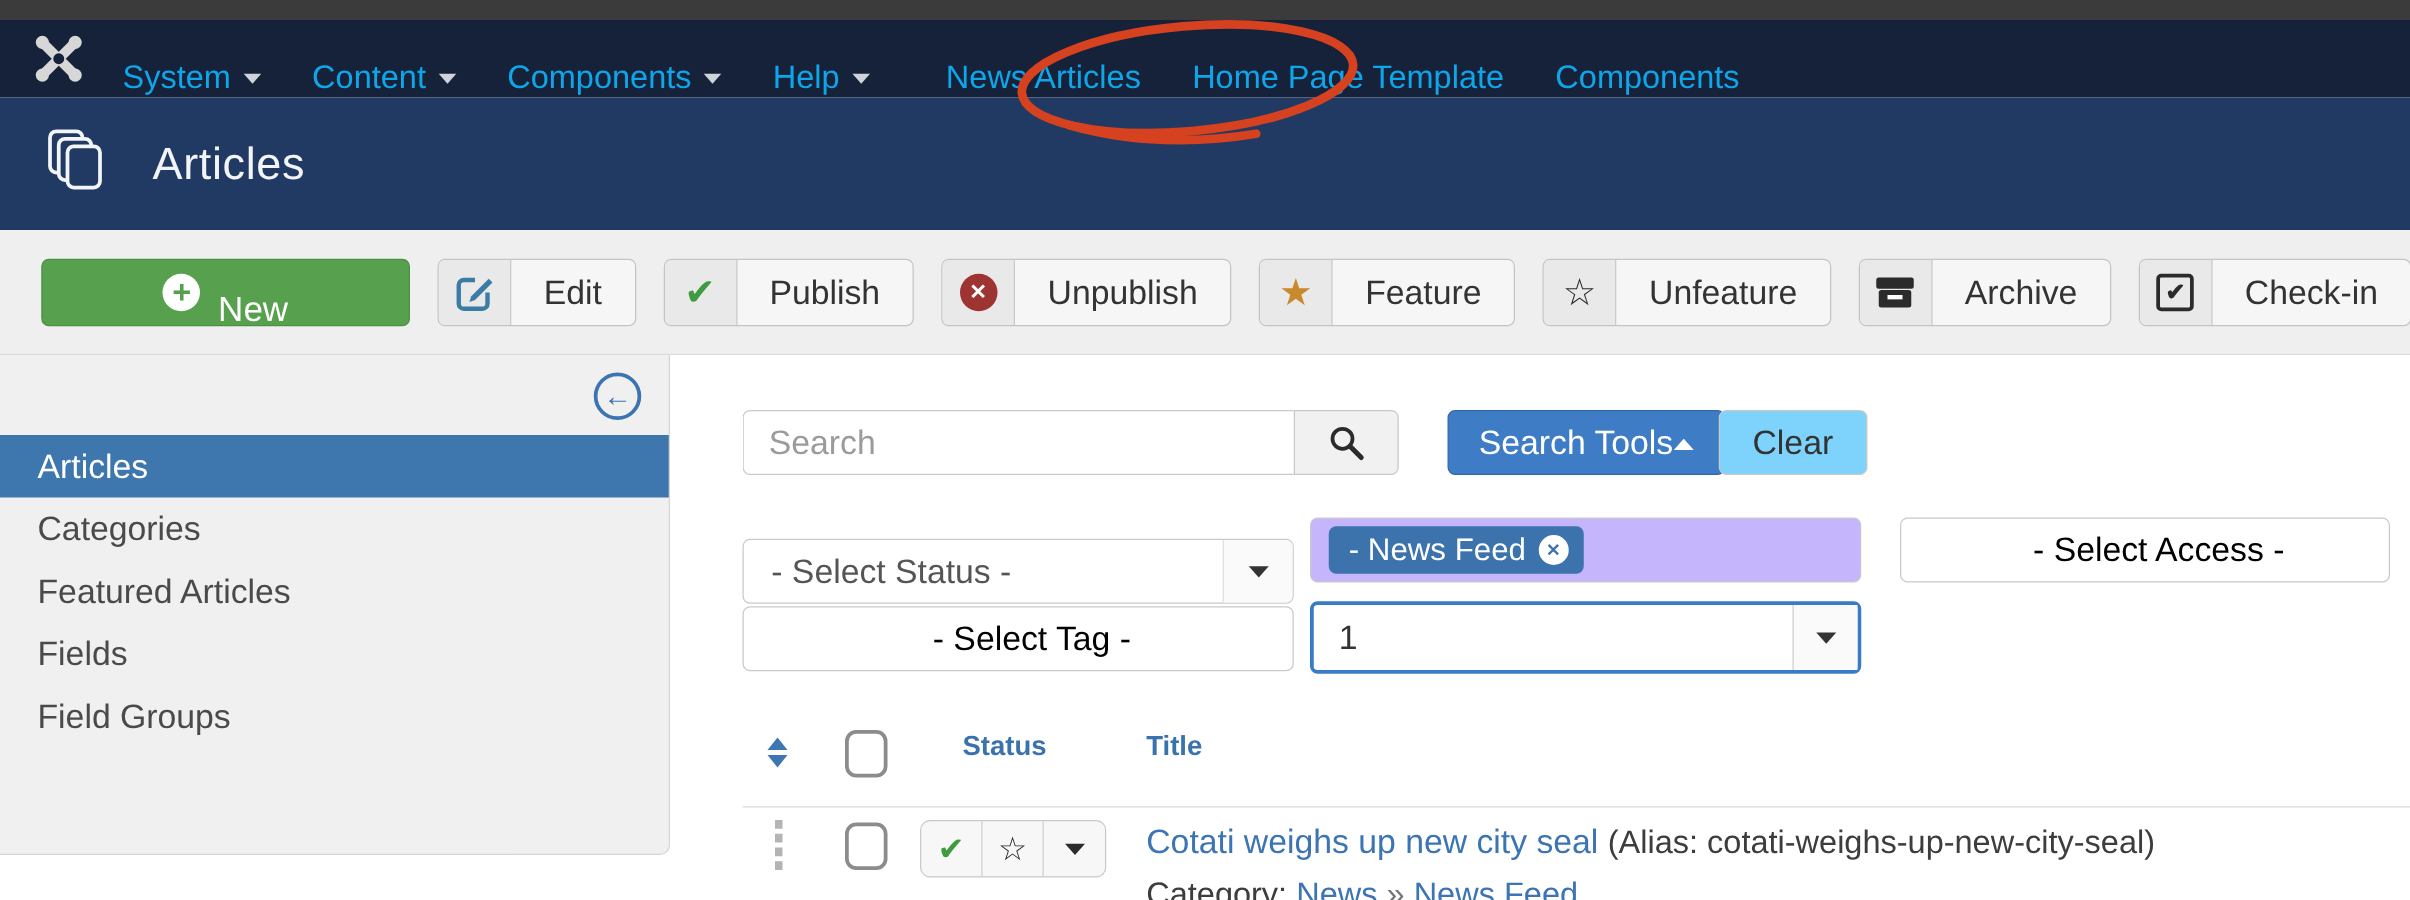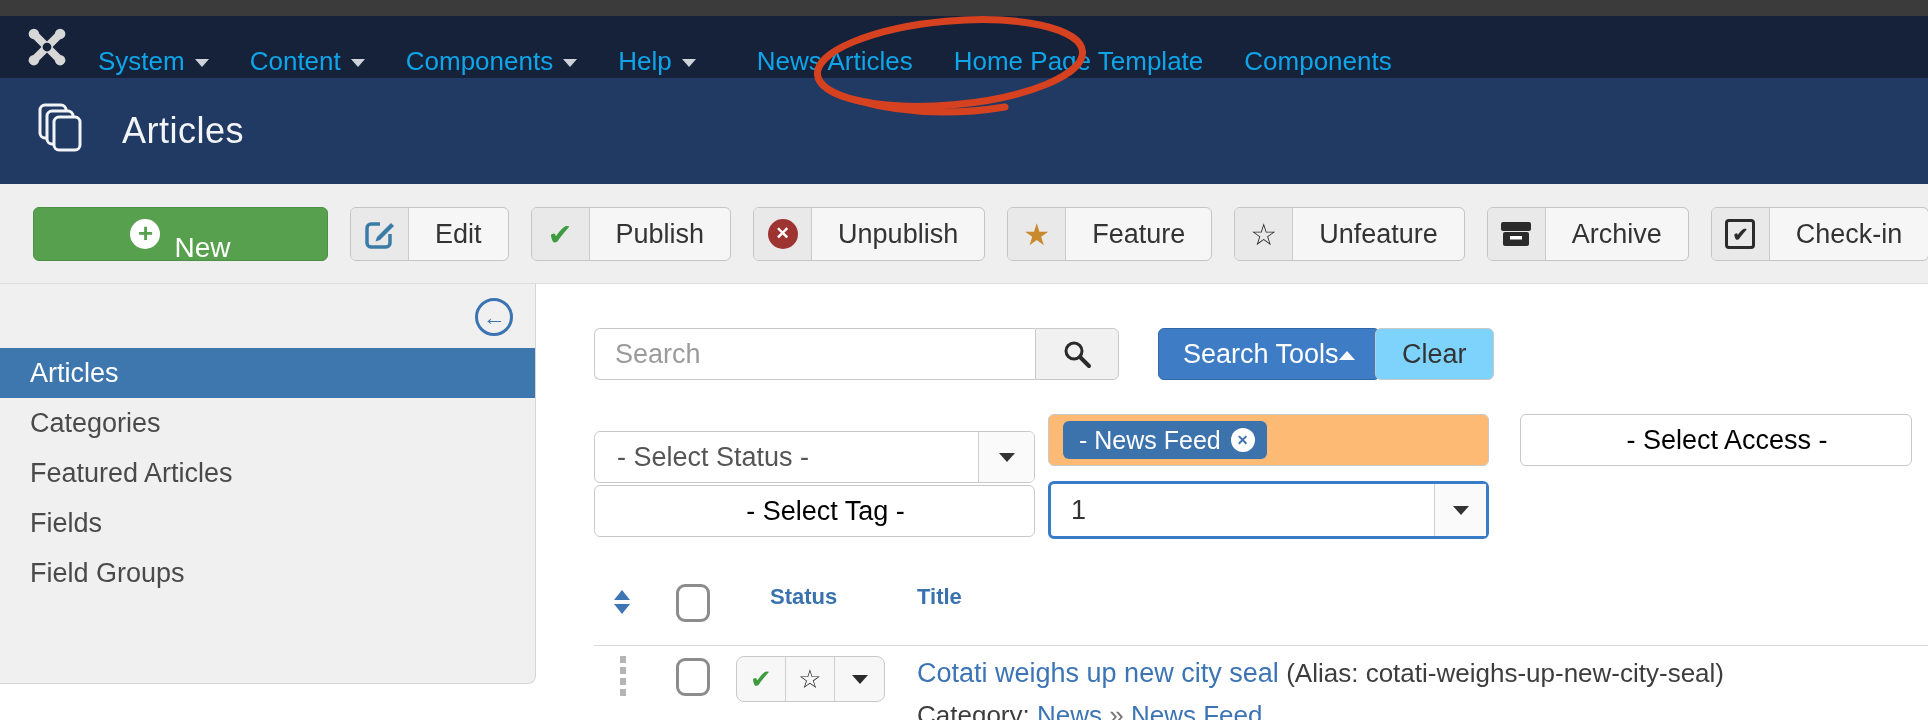--- a/index.html
+++ b/index.html
@@ -82,21 +82,21 @@
   .sel-box { position:absolute; height:52px; background:#fff; border:1px solid #c9c9c9; border-radius:6px;
              display:flex; align-items:center; font-size:27px; cursor:pointer; }
   .sel-box .sel-text { padding-left:22px; flex:1; white-space:nowrap; overflow:hidden; }
   .sel-box .sel-caret-seg { width:56px; align-self:stretch; border-left:1px solid #cfcfcf; background:#fafafa;
              display:flex; align-items:center; justify-content:center; border-radius:0 5px 5px 0; }
   .caret-down-d { width:0; height:0; border-left:8px solid transparent; border-right:8px solid transparent;
              border-top:9px solid #333; }
   .txt-dark { color:#555; } .txt-ph { color:#000000;text-align:center; }
 
   .status-sel { left:58px; top:130px; width:441px;margin-top:17px; }
-  .chip-box { position:absolute; left:512px; top:130px; width:441px; height:52px; background:#fdba74;
+  .chip-box { position:absolute; left:512px; top:130px; width:441px; height:52px; background:#c4b5fd;
               border:1px solid #c9c9c9; border-radius:6px; display:flex; align-items:center; padding-left:14px; cursor:text; }
   .chip { background:#3c73ad; border-radius:6px; height:38px; display:flex; align-items:center; gap:10px;
           padding:0 12px 0 16px; color:#fff; font-size:25px; cursor:default; }
   .chip-x { width:24px; height:24px; border-radius:50%; background:#fff; color:#3c73ad; font-size:14px;
             font-weight:bold; line-height:24px; text-align:center; cursor:pointer; }
   .access-sel { left:984px; top:130px; width:392px; }
   .tag-sel { left:58px; top:201px; width:441px; }
   .levels-sel { position:absolute; left:512px; top:197px; width:441px; height:58px; background:#fff;
           border:3px solid #3a7bc8; border-radius:6px; display:flex; align-items:center; font-size:27px; cursor:pointer; }
   .levels-sel .sel-text { padding-left:20px; flex:1; color:#333; }

